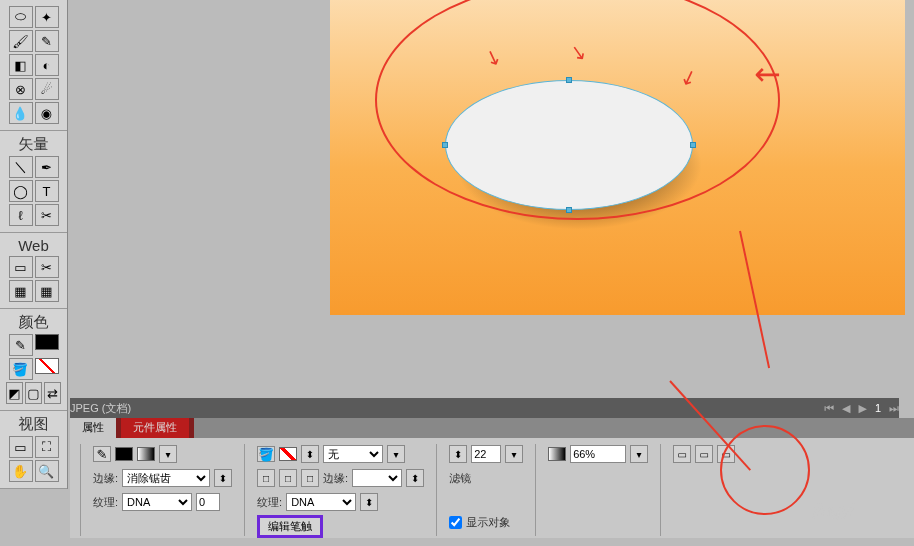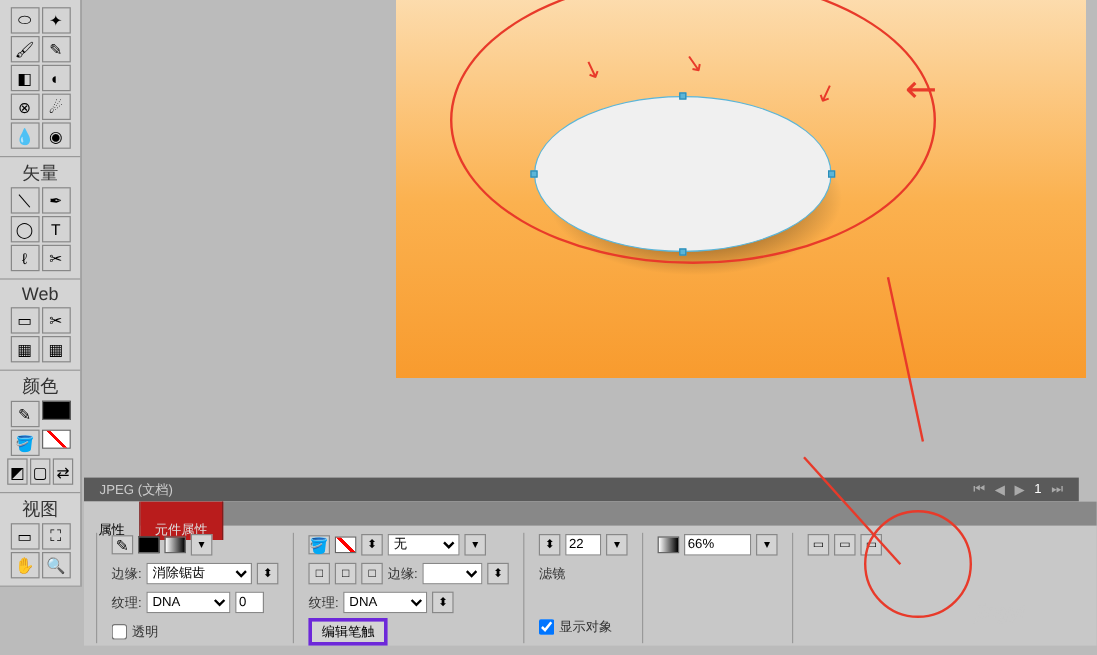--- a/index.html
+++ b/index.html
@@ -14,26 +14,26 @@
 
 .canvas-area { position: absolute; left: 70px; top: 0; right: 4px; height: 395px; background: #bbb; overflow: hidden; }
 .canvas { position: absolute; left: 260px; top: -50px; width: 575px; height: 365px; background: linear-gradient(180deg, #fde8c8 0%, #fbb14f 60%, #f89b2e 100%); }
 .ellipse-obj { position: absolute; left: 115px; top: 130px; width: 248px; height: 130px; }
 .ellipse-shadow { position: absolute; left: 10px; top: 20px; width: 248px; height: 130px; background: radial-gradient(ellipse, rgba(0,0,0,0.35) 40%, transparent 70%); border-radius: 50%; }
 .ellipse-shape { position: absolute; width: 248px; height: 130px; background: #f0f0f0; border-radius: 50%; border: 1px solid #5bb5d8; }
 .handle { position: absolute; width: 6px; height: 6px; background: #5bb5d8; border: 1px solid #2a8db8; }
 .annotation-ellipse { position: absolute; left: 45px; top: 30px; width: 405px; height: 240px; border: 2px solid #e83a2a; border-radius: 50%; pointer-events: none; }
 .annotation-arrow { position: absolute; color: #e83a2a; font-size: 20px; pointer-events: none; }
 
-.doc-title-bar { position: absolute; left: 70px; top: 398px; right: 15px; height: 20px; background: #5a5a5a; color: #ccc; font-size: 11px; padding: 3px 13px; display: flex; justify-content: space-between; align-items: center; }
+.doc-title-bar { position: absolute; left: 70px; top: 398px; right: 15px; height: 20px; background: #5a5a5a; color: #ccc; font-size: 11px; padding: 3px 0; display: flex; justify-content: space-between; align-items: center; }
 .nav-controls { display: flex; gap: 8px; align-items: center; color: #aaa; }
 
 .properties { position: absolute; left: 70px; top: 418px; right: 0; bottom: 8px; background: #c8c8c8; }
 .prop-tabs { display: flex; height: 20px; background: #888; }
-.prop-tab { padding: 16px 12px; font-size: 11px; background: #c8c8c8; border-right: 1px solid #7f1d1d; cursor: pointer; }
+.prop-tab { padding: 2px 12px; font-size: 11px; background: #c8c8c8; border-right: 5px solid #7f1d1d; cursor: pointer; }
 .prop-tab.inactive { background: #b91c1c; color: #ddd; }
 .prop-content { display: flex; padding: 6px; gap: 8px; font-size: 11px; }
 .prop-group { display: flex; flex-direction: column; gap: 4px; }
 .prop-row { display: flex; align-items: center; gap: 4px; height: 20px; }
 .prop-row label { font-size: 11px; color: #333; }
 .prop-input { width: 40px; height: 18px; font-size: 11px; border: 1px solid #888; background: #fff; padding: 0 2px; }
 .prop-select { height: 18px; font-size: 11px; border: 1px solid #888; background: #fff; }
 .mini-swatch { width: 18px; height: 14px; border: 1px solid #666; display: inline-block; }
 .gradient-swatch { background: linear-gradient(90deg, #fff, #000); }
 .thumb { width: 42px; height: 36px; background: #fff; border: 1px solid #888; display: flex; align-items: center; justify-content: center; }
@@ -175,24 +175,20 @@
       <div class="prop-row">
         <label>边缘:</label>
         <select class="prop-select" style="width:88px"><option>消除锯齿</option></select>
         <span class="icon-btn">⬍</span>
       </div>
       <div class="prop-row">
         <label>纹理:</label>
         <select class="prop-select" style="width:70px"><option>DNA</option></select>
         <input class="prop-input" style="width: 24px;" value="0">
       </div>
-      <div class="prop-row">
-        <input type="checkbox" style="">
-        <label>透明</label>
-      </div>
     </div>
     <div class="divider"></div>
     <div class="prop-group">
       <div class="prop-row">
         <span class="tool-btn" style="width:18px;height:16px">🪣</span>
         <span class="mini-swatch" style="background:#fff;position:relative">
             <span style="position:absolute;inset:0;background:linear-gradient(45deg,transparent 42%,#f00 42%,#f00 58%,transparent 58%)"></span>
           </span>
         <span class="icon-btn">⬍</span>
         <select class="prop-select" style="width:60px"><option>无</option></select>

